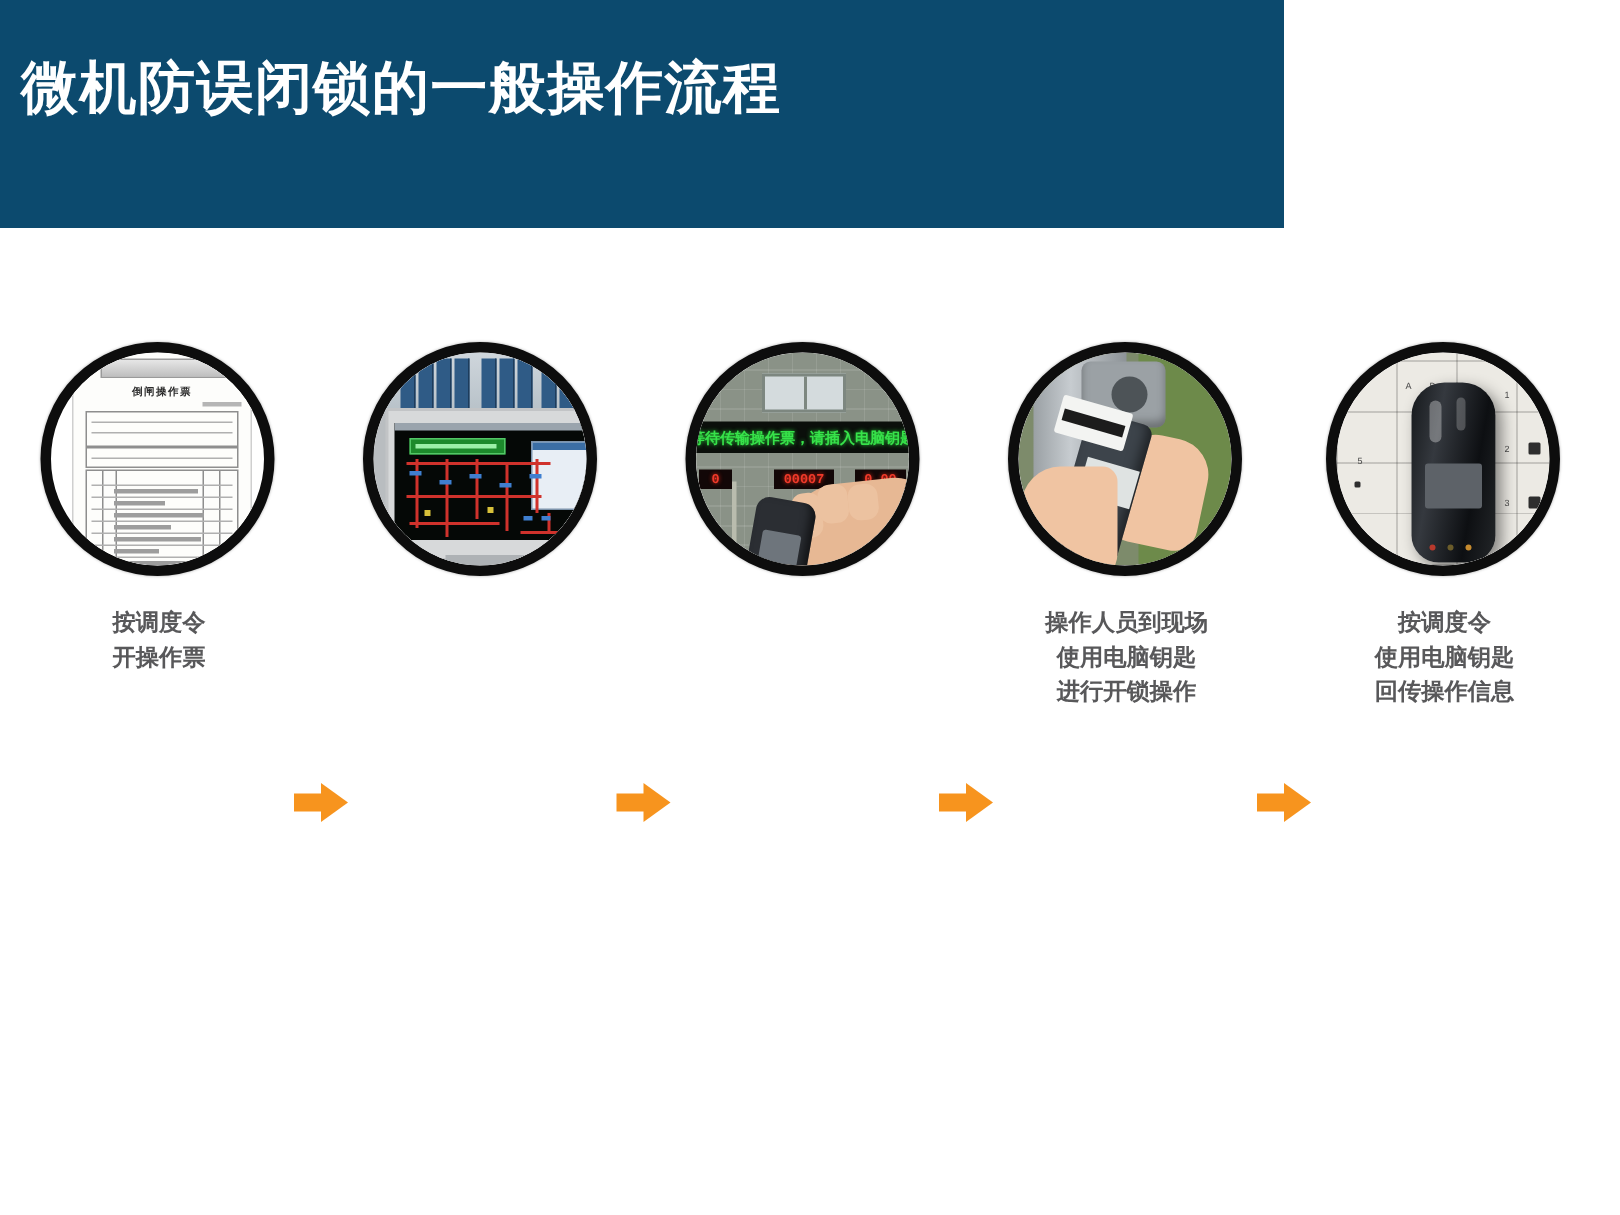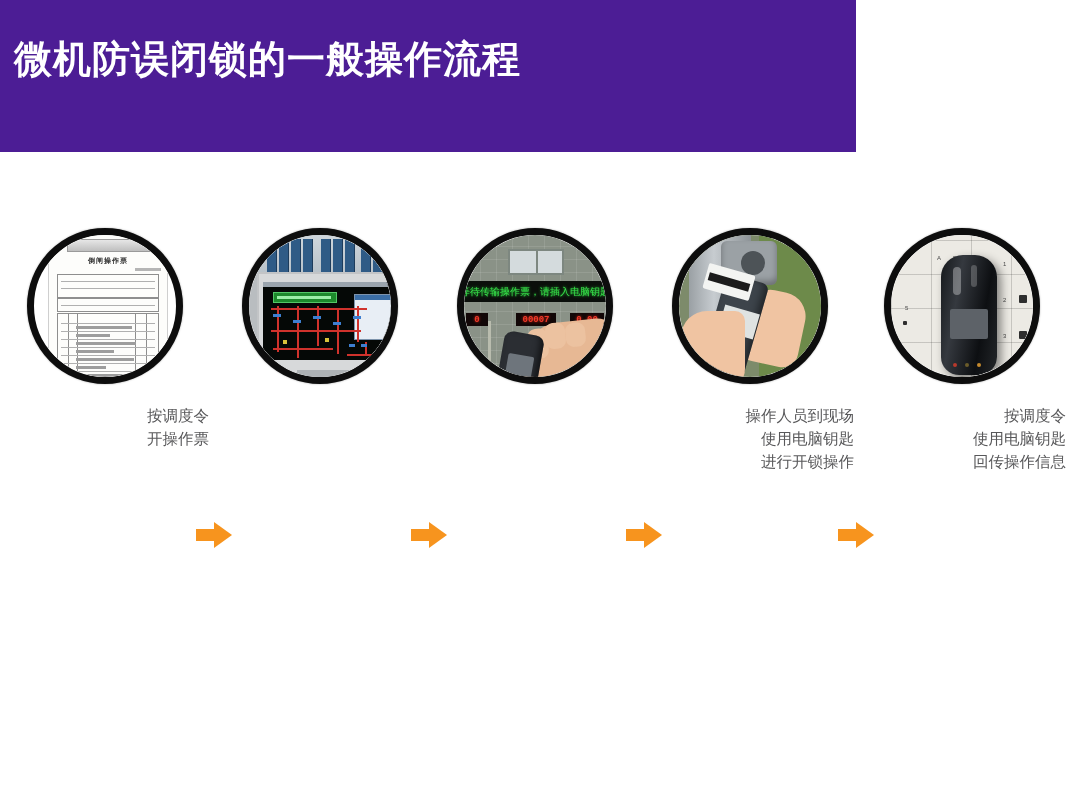--- a/index.html
+++ b/index.html
@@ -15,21 +15,21 @@
     font-family: "Liberation Sans", "DejaVu Sans", sans-serif;
   }
 
   
   .title-banner {
     position: absolute;
     left: 0;
     top: 0;
     width: 856px;
     height: 152px;
-    background: #4c1d95;
+    background: #0c4a6e;
   }
   .title-text {
     position: absolute;
     left: 14px;
     top: 33px;
     font-size: 38px;
     font-weight: bold;
     color: #ffffff;
     letter-spacing: 1px;
     white-space: nowrap;
@@ -177,21 +177,21 @@
   }
   .s3-window i {
     position: absolute; top: 0; bottom: 0; left: 50%; width: 2px; background: #7d8780;
   }
   .s3-led {
     position: absolute; left: 0; right: 0; top: 46px; height: 21px;
     background: #0b0f0b;
     display: flex; align-items: center; justify-content: center;
   }
   .s3-led span {
-    font-size: 10px; color: #37e24a; font-weight: normal;
+    font-size: 10px; color: #37e24a; font-weight: bold;
     white-space: nowrap; letter-spacing: 0px;
     text-shadow: 0 0 3px #2bd63c;
   }
   .s3-num {
     position: absolute; top: 78px; height: 13px; background: #120707;
     display: flex; align-items: center; justify-content: center;
   }
   .s3-num span {
     font-family: "Liberation Mono", "DejaVu Sans Mono", monospace;
     font-size: 9px; color: #f03a2a; font-weight: bold;
@@ -312,23 +312,23 @@
   .s5-led-dot {
     position: absolute; bottom: 8px; width: 4px; height: 4px; border-radius: 50%;
   }
 
   
   .caption {
     position: absolute;
     top: 176px;
     left: -24px;
     width: 206px;
-    text-align: right;
+    text-align: center;
     font-size: 15.5px;
-    font-weight: normal;
+    font-weight: bold;
     color: #58585a;
     line-height: 23px;
     white-space: pre-line;
     font-family: "Liberation Sans", "DejaVu Sans", sans-serif;
   }
 
   
   .arrow {
     position: absolute;
     top: 294px;

